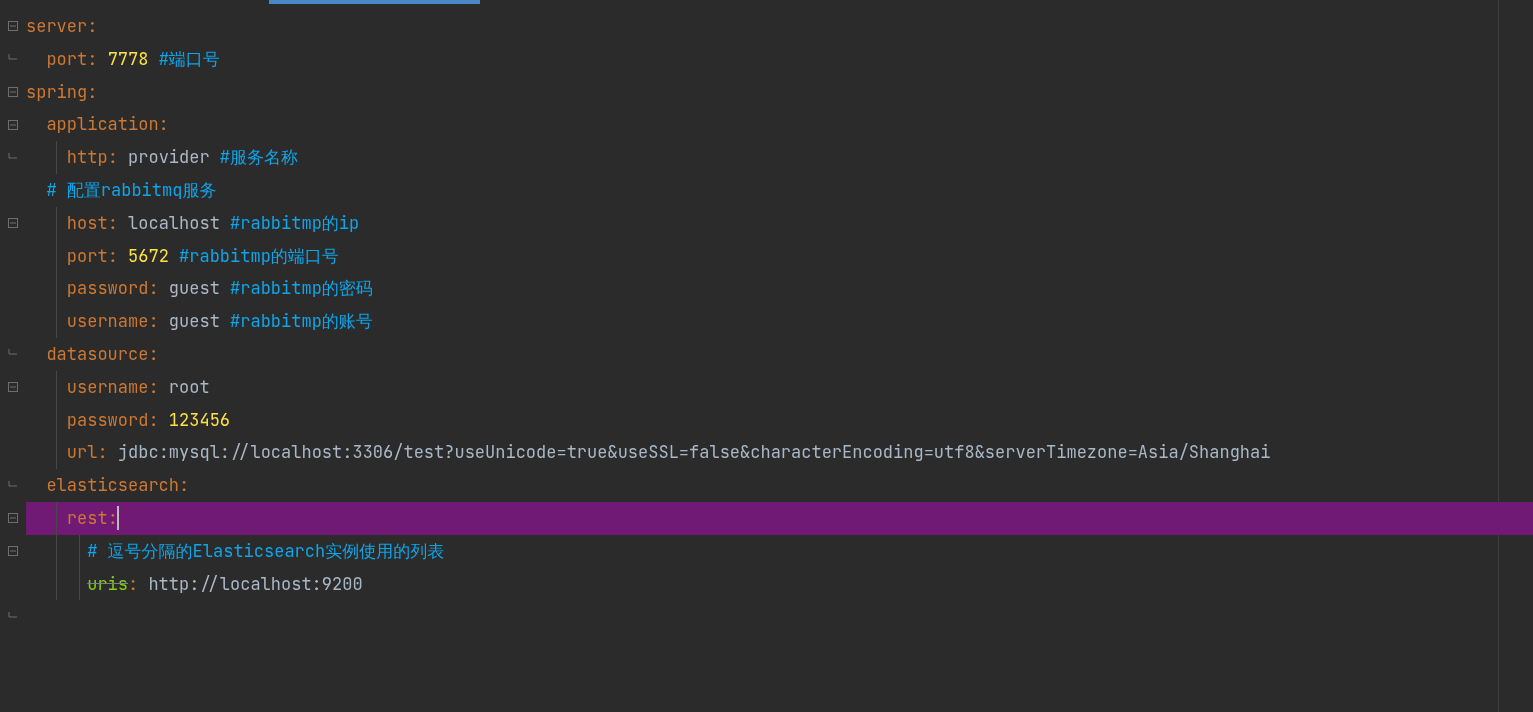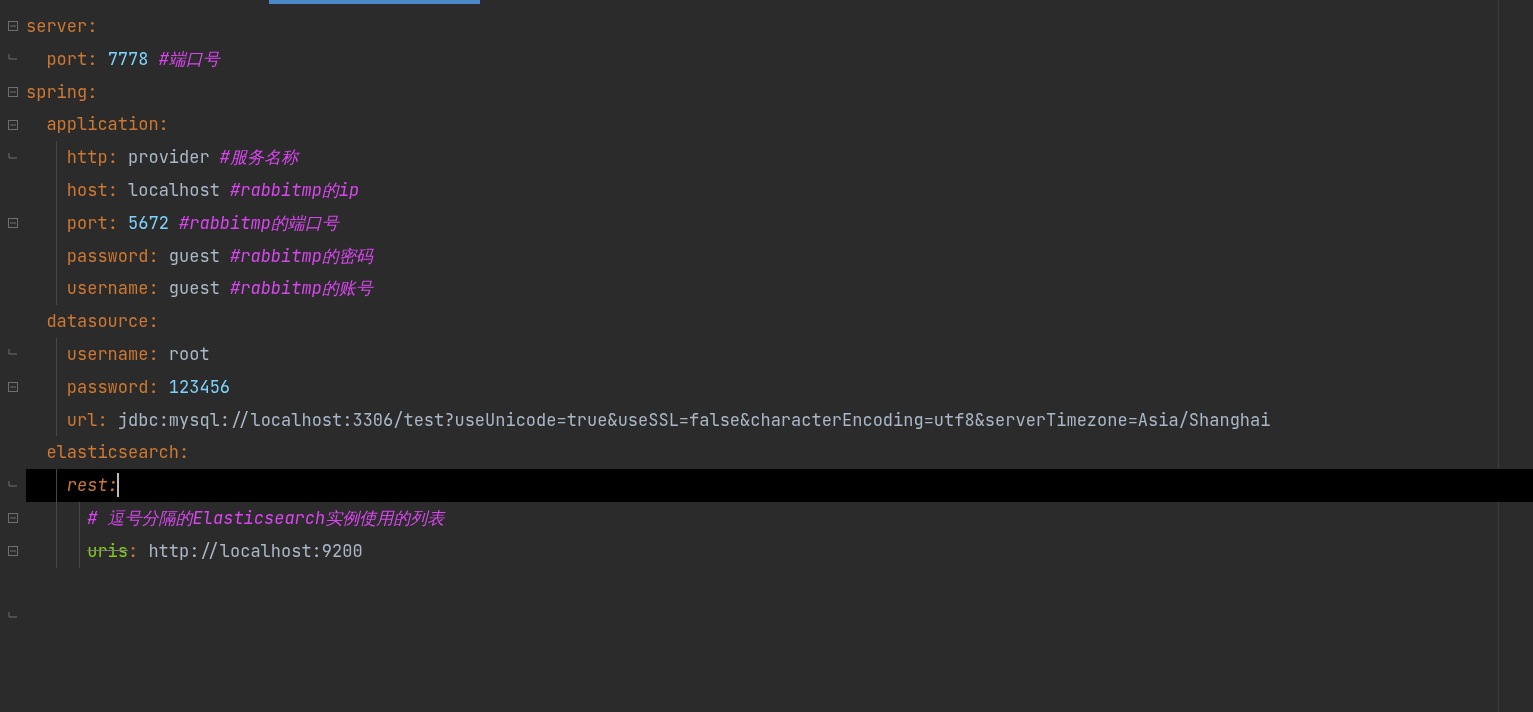--- a/index.html
+++ b/index.html
@@ -51,35 +51,34 @@
     width: 1px;
     height: 32.8px;
     background: #474747;
     vertical-align: top;
     margin-right: -1px;
     position: absolute;
   }
   .key    { color: #cc7832; }
   .colon  { color: #cc7832; }
   .str    { color: #a9b7c6; }
-  .num    { color: #7dd3fc; }
-  .cmt    { color: #d946ef; font-style: italic; }
+  .num    { color: #fde047; }
+  .cmt    { color: #0ea5e9; }
   .strike { text-decoration: line-through; text-decoration-color: #808080; color:#84cc16; }
   .urlval { color: #a9b7c6; }
   .tab-ind {
     position: absolute;
     top: 0;
     left: 269px;
     width: 211px;
     height: 4px;
     background: #4a88c7;
   }
   .cursor-line {
-    background: #000000;
-    font-style: italic;
+    background: #701a75;
   }
   .caret {
     display: inline-block;
     width: 2px;
     height: 24px;
     background: #bbbbbb;
     vertical-align: middle;
     margin-left: -1px;
     position: relative;
     top: -1px;
@@ -175,20 +174,21 @@
         </svg>
       </div>
     </div>
   <div class="code" id="code">
     <div class="right-margin" id="rm" style="left: 1472px;"></div>
   <div class="line"><span></span><span class="key">server</span><span class="colon">:</span></div>
       <div class="line"><span>  </span><span class="key">port</span><span class="colon">: </span><span class="num">7778 </span><span class="cmt">#端口号</span></div>
       <div class="line"><span></span><span class="key">spring</span><span class="colon">:</span></div>
       <div class="line"><span>  </span><span class="key">application</span><span class="colon">:</span></div>
       <div class="line"><span class="guide i1"></span><span>    </span><span class="key">http</span><span class="colon">: </span><span class="str">provider </span><span class="cmt">#服务名称</span></div>
+      <div class="line"><span>  </span><span class="cmt"># 配置rabbitmq服务</span></div>
       <div class="line"><span class="guide i1"></span><span>    </span><span class="key">host</span><span class="colon">: </span><span class="str">localhost </span><span class="cmt">#rabbitmp的ip</span></div>
       <div class="line"><span class="guide i1"></span><span>    </span><span class="key">port</span><span class="colon">: </span><span class="num">5672 </span><span class="cmt">#rabbitmp的端口号</span></div>
       <div class="line"><span class="guide i1"></span><span>    </span><span class="key">password</span><span class="colon">: </span><span class="str">guest </span><span class="cmt">#rabbitmp的密码</span></div>
       <div class="line"><span class="guide i1"></span><span>    </span><span class="key">username</span><span class="colon">: </span><span class="str">guest </span><span class="cmt">#rabbitmp的账号</span></div>
       <div class="line"><span>  </span><span class="key">datasource</span><span class="colon">:</span></div>
       <div class="line"><span class="guide i1"></span><span>    </span><span class="key">username</span><span class="colon">: </span><span class="str">root</span></div>
       <div class="line"><span class="guide i1"></span><span>    </span><span class="key">password</span><span class="colon">: </span><span class="num">123456</span></div>
       <div class="line"><span class="guide i1"></span><span>    </span><span class="key">url</span><span class="colon">: </span><span class="urlval">jdbc:mysql://localhost:3306/test?useUnicode=true&amp;useSSL=false&amp;characterEncoding=utf8&amp;serverTimezone=Asia/Shanghai</span></div>
       <div class="line"><span>  </span><span class="key">elasticsearch</span><span class="colon">:</span></div>
       <div class="line cursor-line"><span class="guide i1"></span><span>    </span><span class="key">rest</span><span class="colon">:</span><span class="caret"></span></div>

